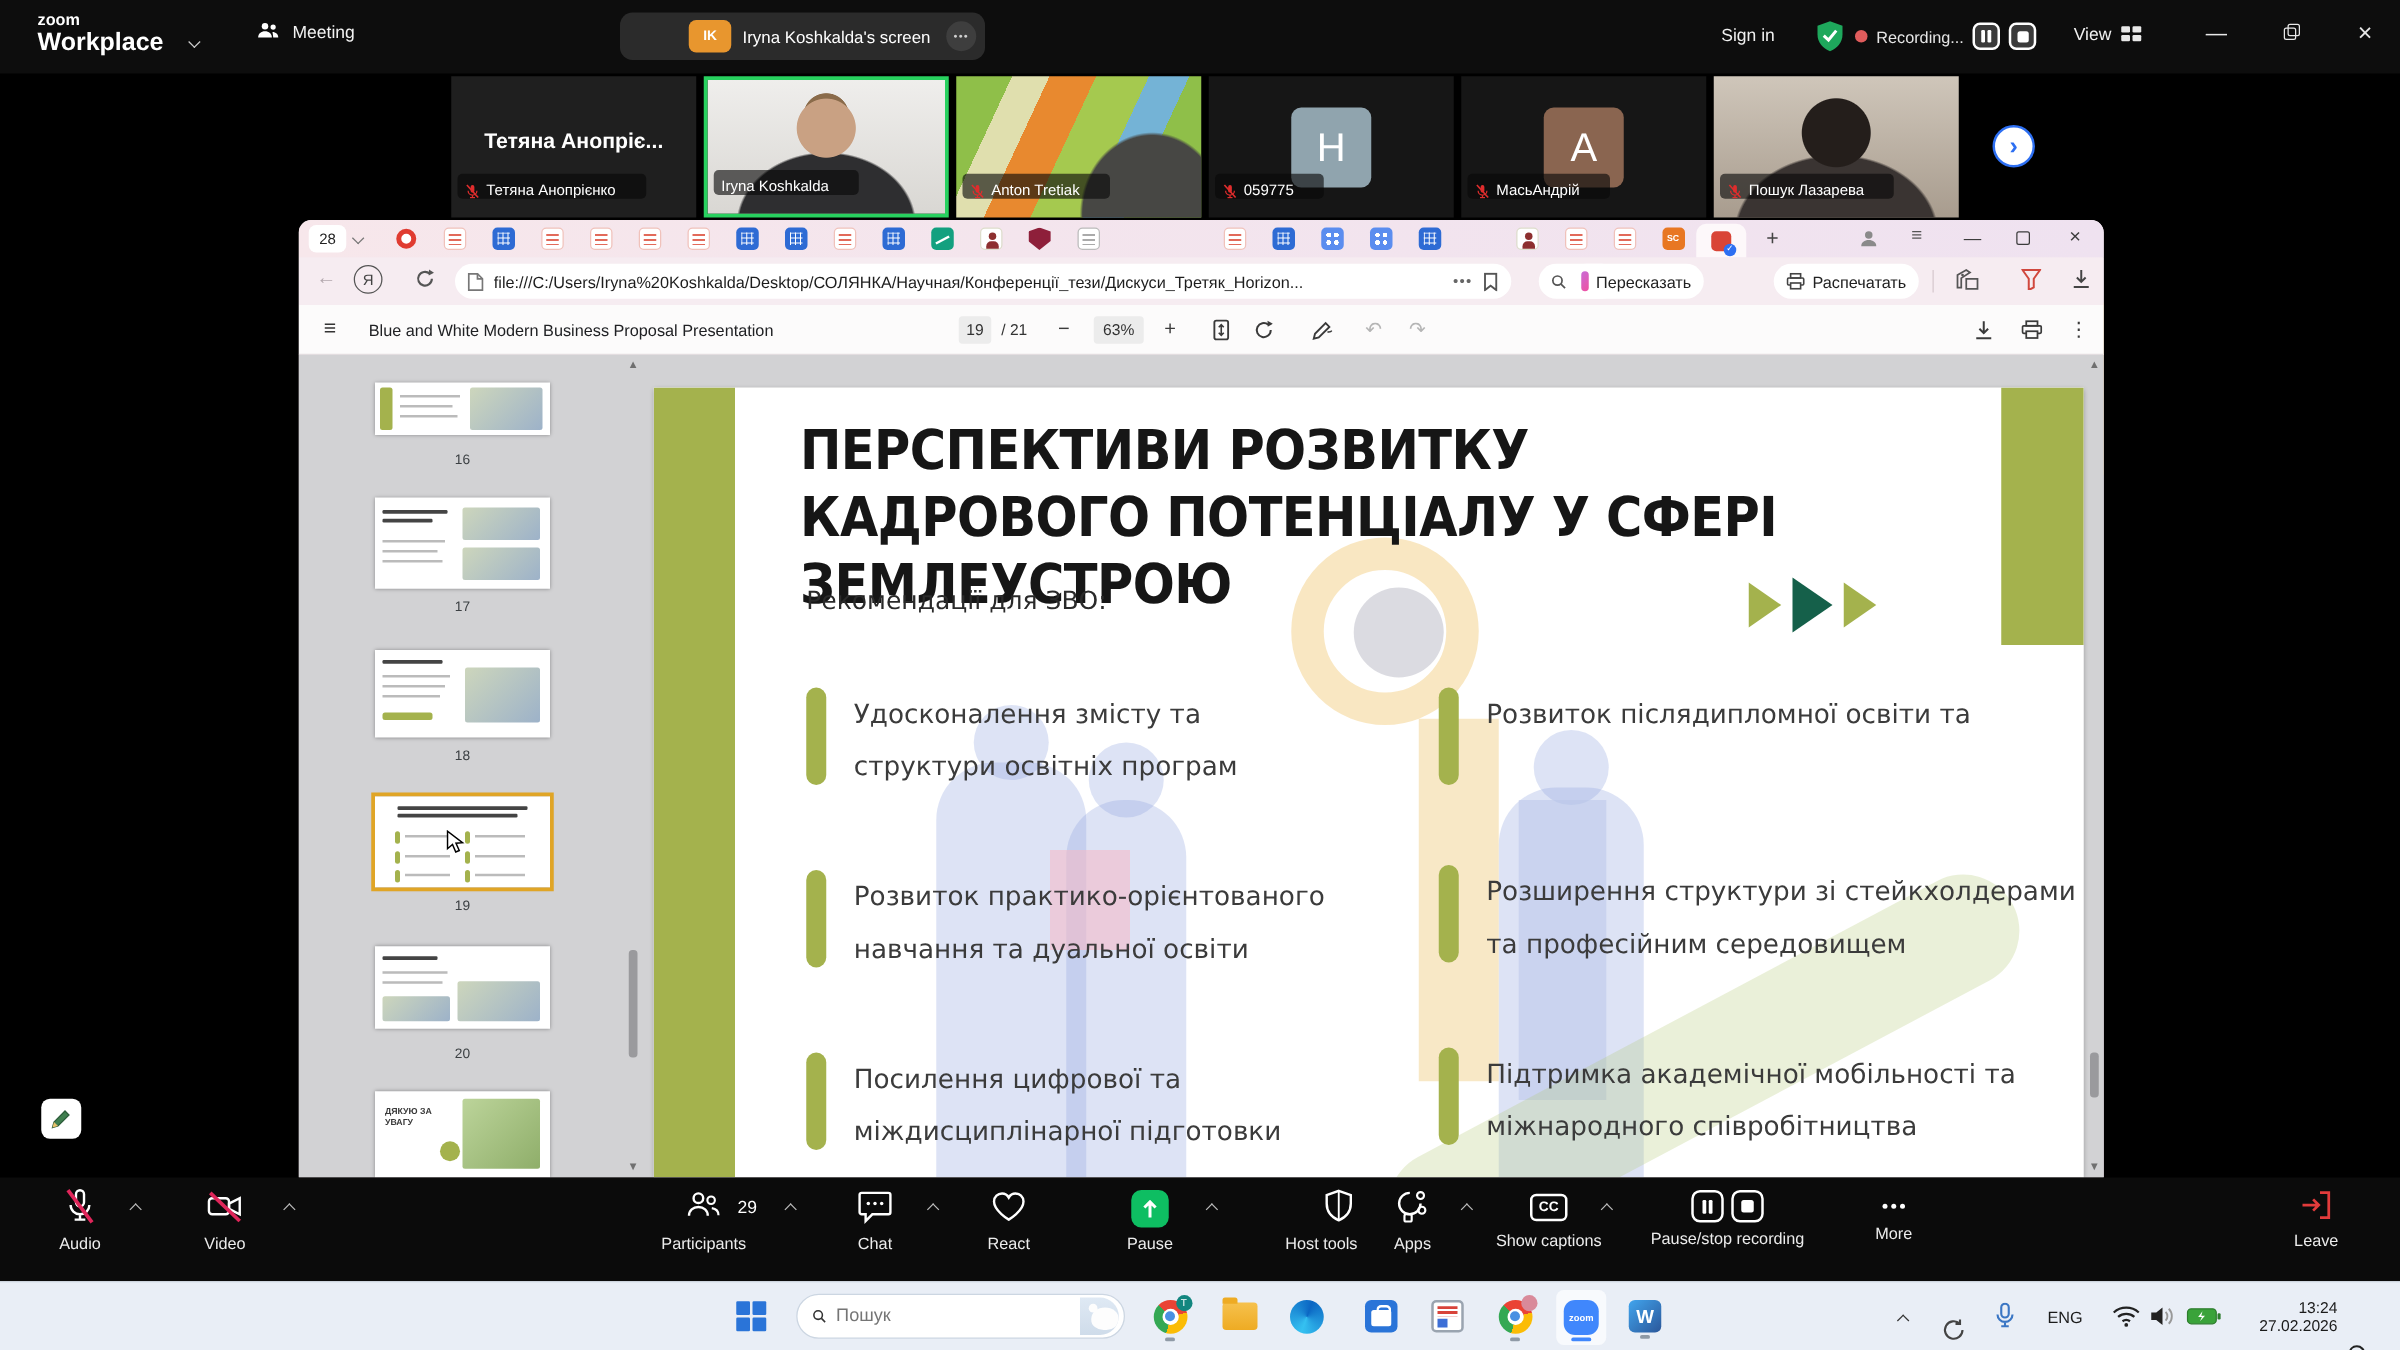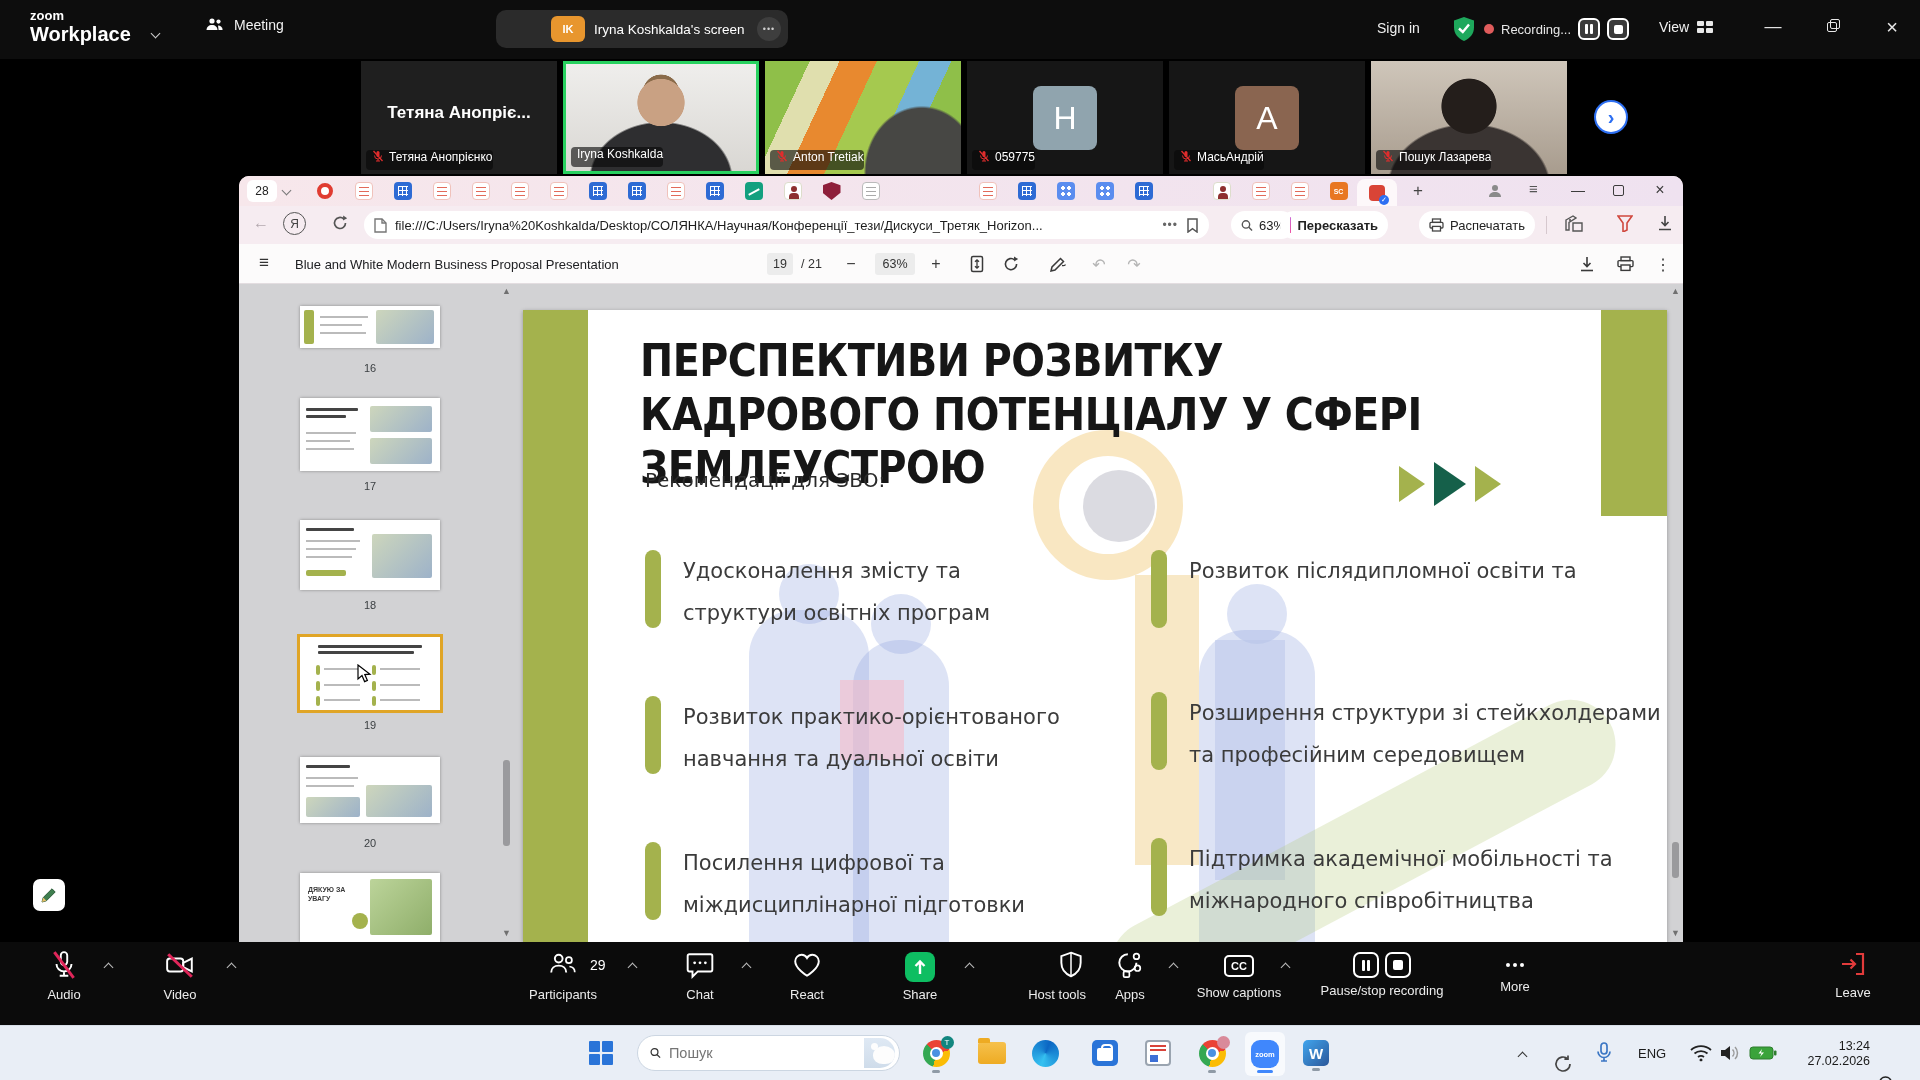--- a/index.html
+++ b/index.html
@@ -43,22 +43,22 @@
   .wrest { position:relative; }
   .wrest .r1 { position:absolute; left:9px; top:8px; width:10px; height:10px; border:1.5px solid #e8e8e8; border-radius:2px; background:#0d0d0d; }
   .wrest .r2 { position:absolute; left:12px; top:5px; width:10px; height:10px; border:1.5px solid #e8e8e8; border-radius:2px; }
 
   
   .vstrip { position:absolute; left:0; top:59px; width:1920px; height:117px; background:#000; }
   .vtile { position:absolute; top:2px; width:196px; height:113px; background:#1d1d1d; overflow:hidden; }
   .vtile .center-name { position:absolute; left:0; right:0; top:42px; text-align:center; color:#fff; font-size:17px; font-weight:bold; }
   .vtile .av { position:absolute; left:66px; top:25px; width:64px; height:64px; border-radius:8px; color:#fff; font-size:32px;
                display:flex; align-items:center; justify-content:center; }
-  .nametag { position:absolute; left:5px; bottom:4px; background:rgba(8,8,8,.62); border-radius:4px; height:20px;
-             display:flex; align-items:flex-start; gap:5px; padding:0 0 0 6px; color:#fff; font-size:12px; white-space:nowrap; }
+  .nametag { position:absolute; left:5px; bottom:15px; background:rgba(8,8,8,.62); border-radius:4px; height:20px;
+             display:flex; align-items:flex-end; gap:5px; padding:0 24px 0 6px; color:#fff; font-size:12px; white-space:nowrap; }
   .t1 { left:361px; background:#1f1f1f; }
   .t2 { left:563px; border:3px solid #28d15f;
         background: radial-gradient(circle 24px at 50% 36%, #c9a183 97%, transparent),
                     radial-gradient(circle 30px at 50% 27%, #8a6b4a 60%, transparent 62%),
                     radial-gradient(ellipse 72px 58px at 50% 108%, #2e2e30 97%, transparent),
                     linear-gradient(180deg,#efeeec,#d9d7d3); }
   .t3 { left:765px;
         background: radial-gradient(ellipse 58px 66px at 80% 98%, #474744 96%, transparent),
                     linear-gradient(115deg,#8fbf49 0 18%, #e0dfae 18% 30%, #e8892f 30% 45%, #a5c94f 45% 62%, #74b3d6 62% 75%, #8fbf49 75%); }
   .t4 { left:967px; background:#161616; } .t4 .av { background:#90a4ae; }
@@ -128,21 +128,21 @@
   .ya-circle { position:absolute; left:44px; top:6px; width:23px; height:23px; border:1.6px solid #555; border-radius:50%;
                font-size:12px; color:#444; display:flex; align-items:center; justify-content:center; }
   .refresh { position:absolute; left:92px; top:8px; }
   .urlpill { position:absolute; left:125px; top:5px; width:845px; height:28px; background:#fff; border-radius:14px;
              display:flex; align-items:center; padding:0 10px; gap:8px; }
   .urlpill .url { font-size:13px; color:#1d1d1d; flex:1; white-space:nowrap; overflow:hidden; }
   .urlpill .dots { color:#666; font-size:12px; letter-spacing:1px; }
   .chip { position:absolute; top:5px; height:28px; background:#fff; border-radius:14px; display:flex; align-items:center;
           gap:6px; padding:0 10px; font-size:13px; color:#222; }
   .zoomchip { left:992px; width:64px; }
-  .retell { left:1041px; width:108px;font-weight:bold; }
+  .retell { left:1016px; width:108px; }
   .retell .ri { width:16px; height:16px; border-radius:5px; background:linear-gradient(135deg,#c86dd7,#f050a0); }
   .printchip { left:1180px; width:116px; }
   .addr-sep { position:absolute; left:1307px; top:10px; width:1px; height:18px; background:#d6c8ce; }
   .addr-ico { position:absolute; top:9px; }
   .funnel-wrap { position:relative; }
 
   
   .pdfbar { position:absolute; left:0; top:68px; width:1444px; height:40px; background:#fcfbfb; border-bottom:1px solid #e3dde0; }
   .pmenu { position:absolute; left:20px; top:9px; font-size:17px; color:#333; }
   .ptitle { position:absolute; left:56px; top:13px; font-size:13px; color:#202124; white-space:nowrap; }
@@ -884,21 +884,21 @@
       </svg>
       <span class="lab">React</span>
     </div>
 
     <div class="zb" style="left:920px;">
       <span class="shareic">
         <svg width="16" height="18" viewBox="0 0 16 18">
             <path d="M8 16V4M3.5 8L8 3.5 12.5 8" fill="none" stroke="#fff" stroke-width="2.4"></path>
           </svg>
       </span>
-      <span class="lab">Share</span>
+      <span class="lab">Pause</span>
     </div>
     <span class="chev up zb-caret" style="left:966px;"></span>
 
     <div class="zb" style="left:1031px;align-items:flex-end;">
       <svg width="30" height="30" viewBox="0 0 28 28">
         <path d="M14 2.5l9 3.2v6.3c0 5.8-3.8 10.3-9 12.5-5.2-2.2-9-6.7-9-12.5V5.7z" fill="none" stroke="#fff" stroke-width="1.8"></path>
         <path d="M14 2.5v22" stroke="#fff" stroke-width="1.4"></path>
       </svg>
       <span class="lab">Host tools</span>
     </div>

